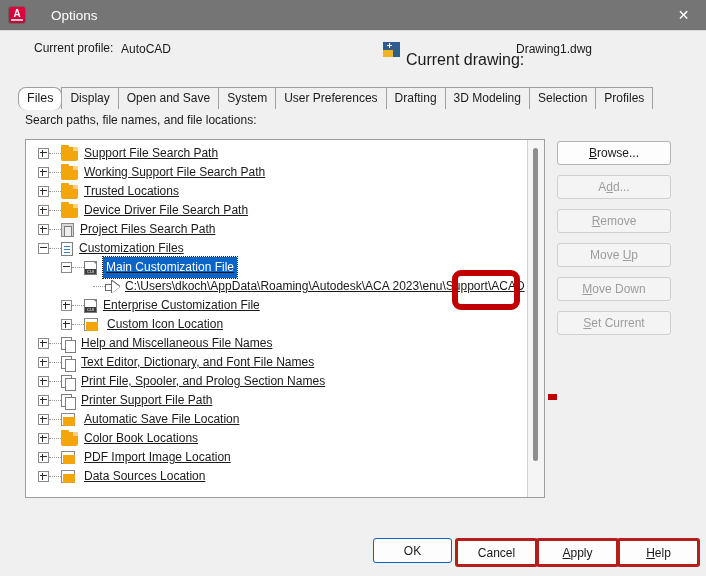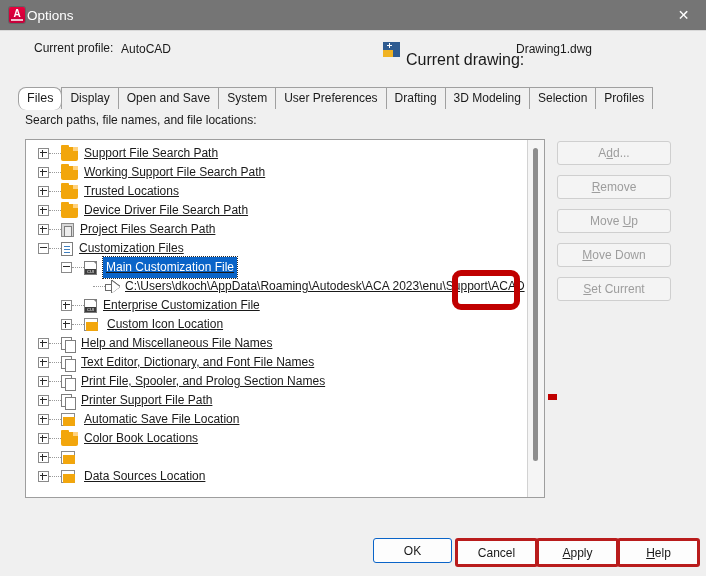--- a/index.html
+++ b/index.html
@@ -38,21 +38,21 @@
     color: #fff; font-size: 10px; font-weight: bold; line-height: 1;
     font-family: "Liberation Sans", sans-serif;
     margin-top: -2px;
   }
   .title-icon::after {
     content:"";
     position:absolute; left:2px; right:2px; bottom:2px; height:2px;
     background: rgba(255,255,255,.75);
   }
   .title-text {
-    margin-left: 2px;
+    margin-left: 26px;
     color: #ffffff;
     font-size: 13.5px;
   }
   .close-btn {
     position: absolute;
     right: 0; top: 0;
     width: 45px; height: 30px;
     display: flex; align-items: center; justify-content: center;
     color: #ffffff;
     font-size: 14px;
@@ -562,35 +562,39 @@
             <span class="expander plus"></span>
             <span class="dots"></span>
             <span class="icon ic-folder"></span>
             <span class="node-label">Color Book Locations</span>
           </div>
           <div class="node">
             <span class="indent ind0"></span>
             <span class="expander plus"></span>
             <span class="dots"></span>
             <span class="icon ic-folder-open"></span>
+            <span class="node-label">PDF Import Image Location</span>
           </div>
           <div class="node">
             <span class="indent ind0"></span>
             <span class="expander plus"></span>
             <span class="dots"></span>
             <span class="icon ic-folder-open"></span>
             <span class="node-label">Data Sources Location</span>
           </div>
         </div>
       <div class="tree-scroll">
         <div class="tree-thumb"></div>
       </div>
     </div>
 
     <div class="side-buttons">
+      <div class="sbtn enabled">
+          <span><u>B</u>rowse...</span>
+        </div>
       <div class="sbtn">
           <span>A<u>d</u>d...</span>
         </div>
       <div class="sbtn">
           <span><u>R</u>emove</span>
         </div>
       <div class="sbtn">
           <span>Move <u>U</u>p</span>
         </div>
       <div class="sbtn">

